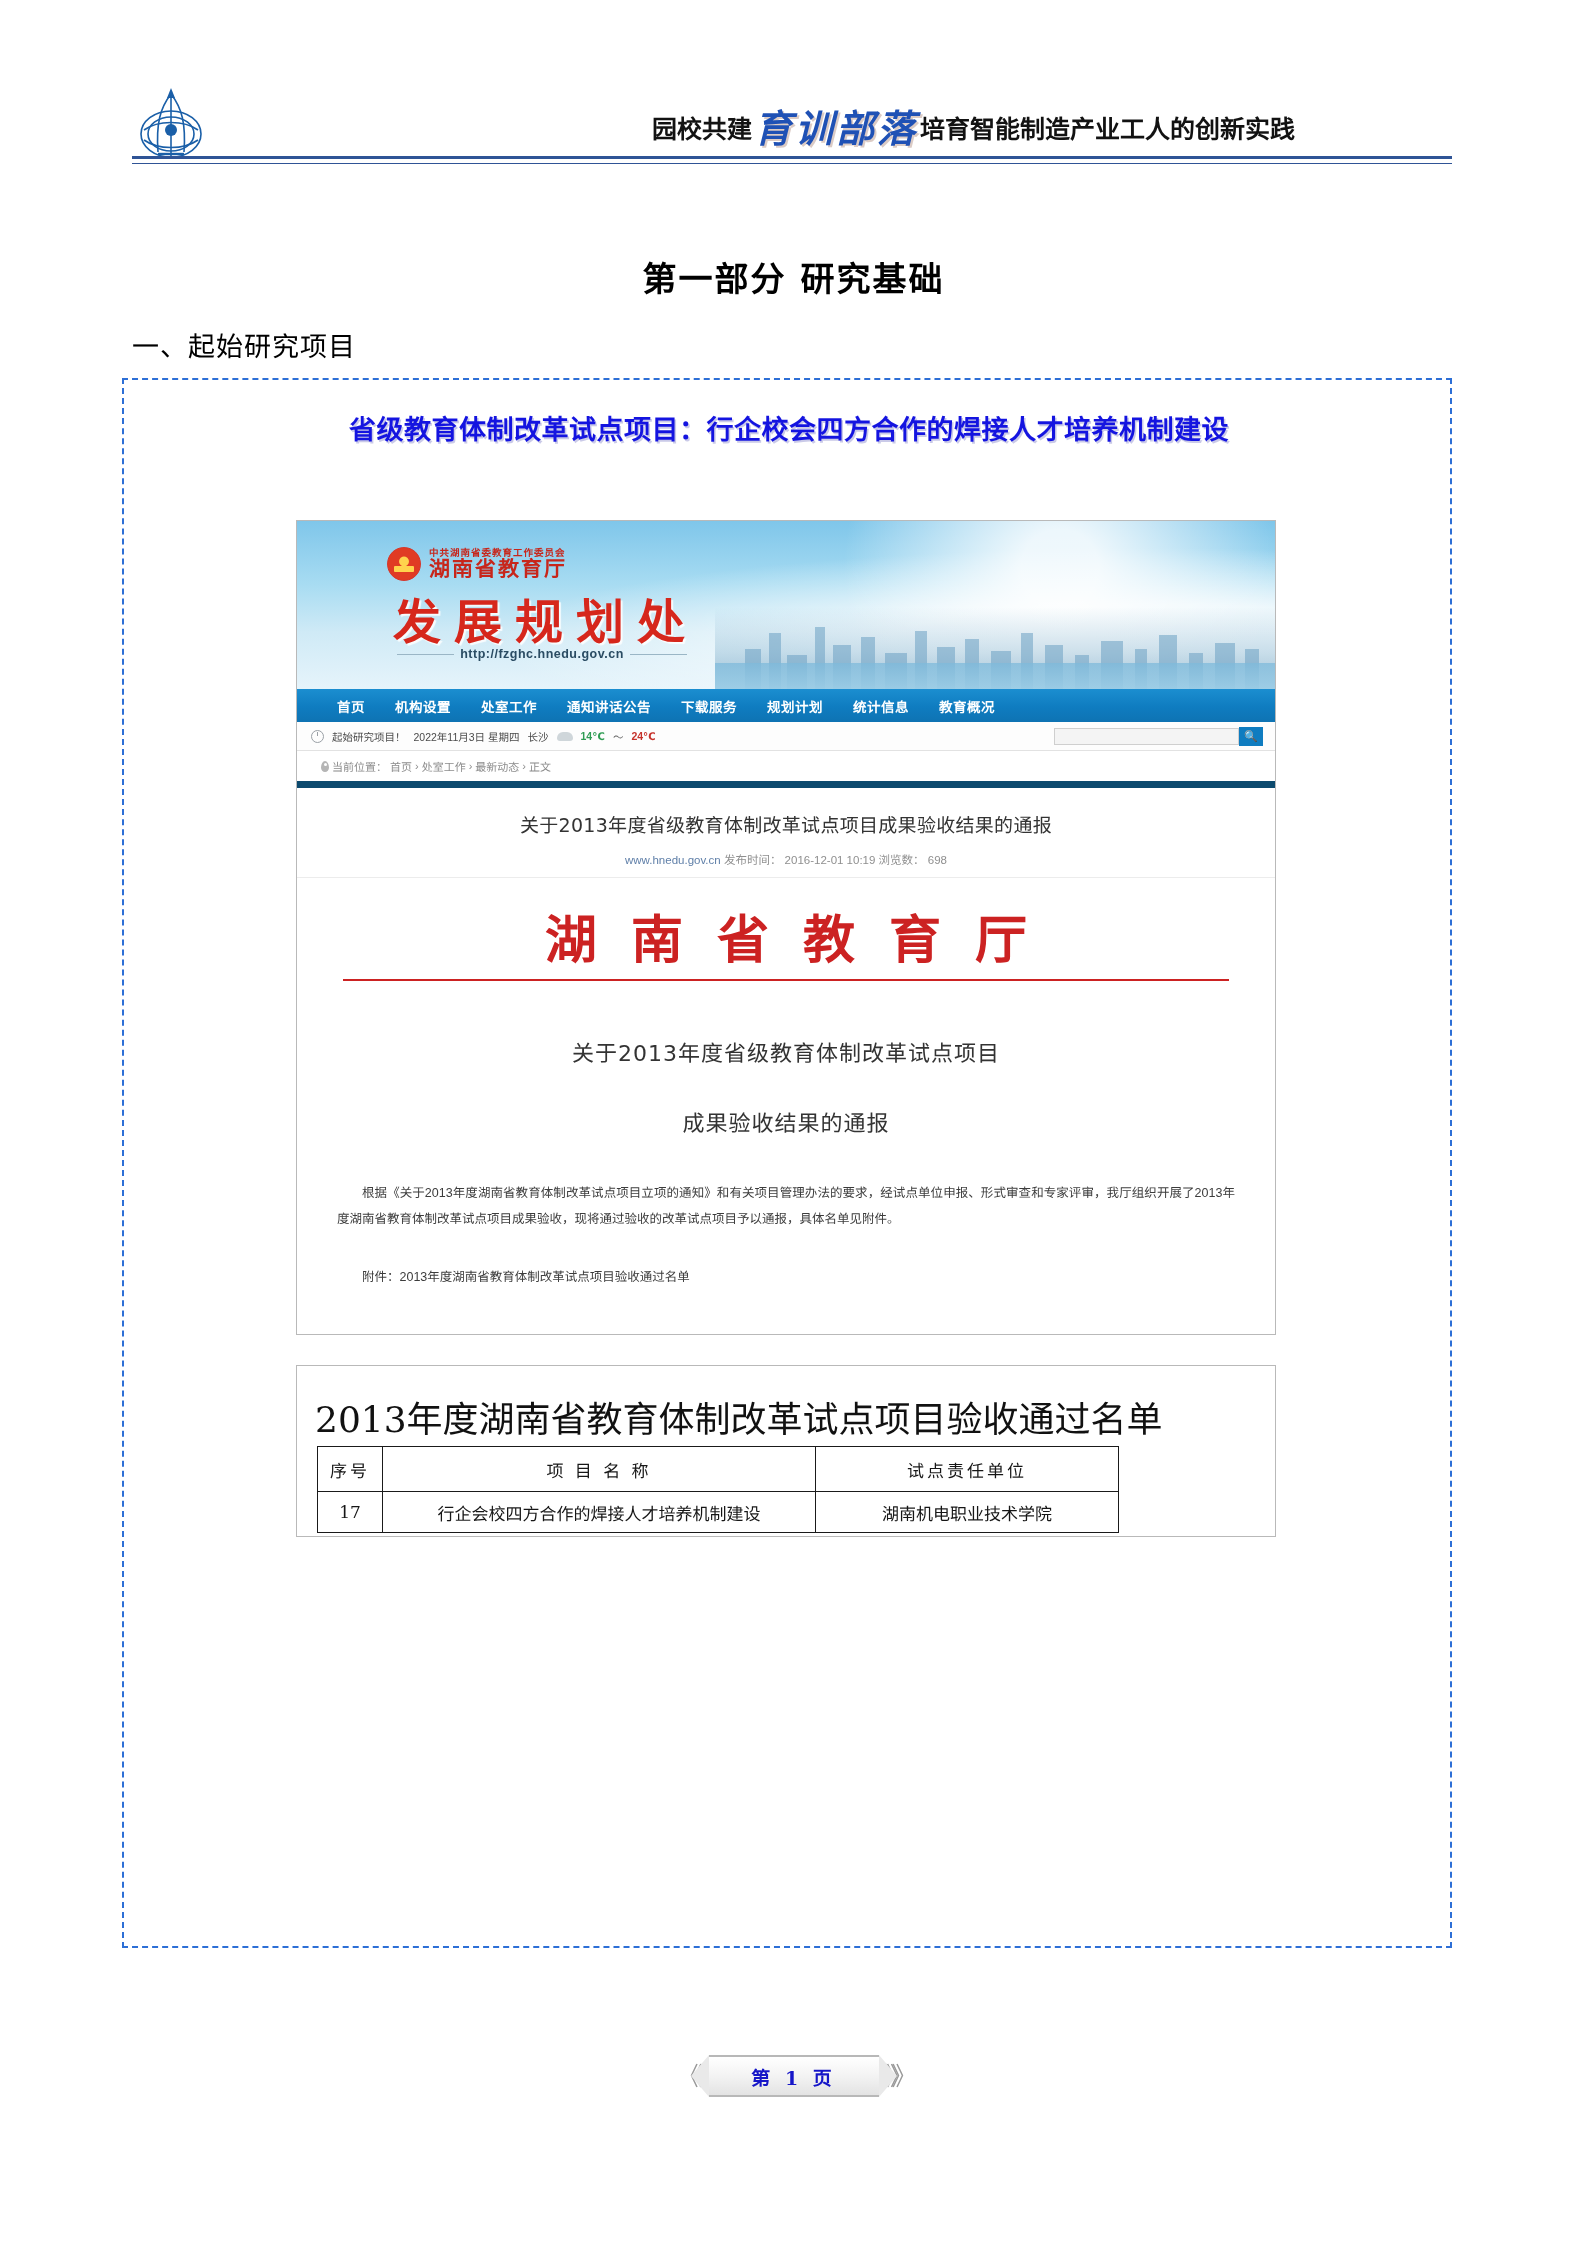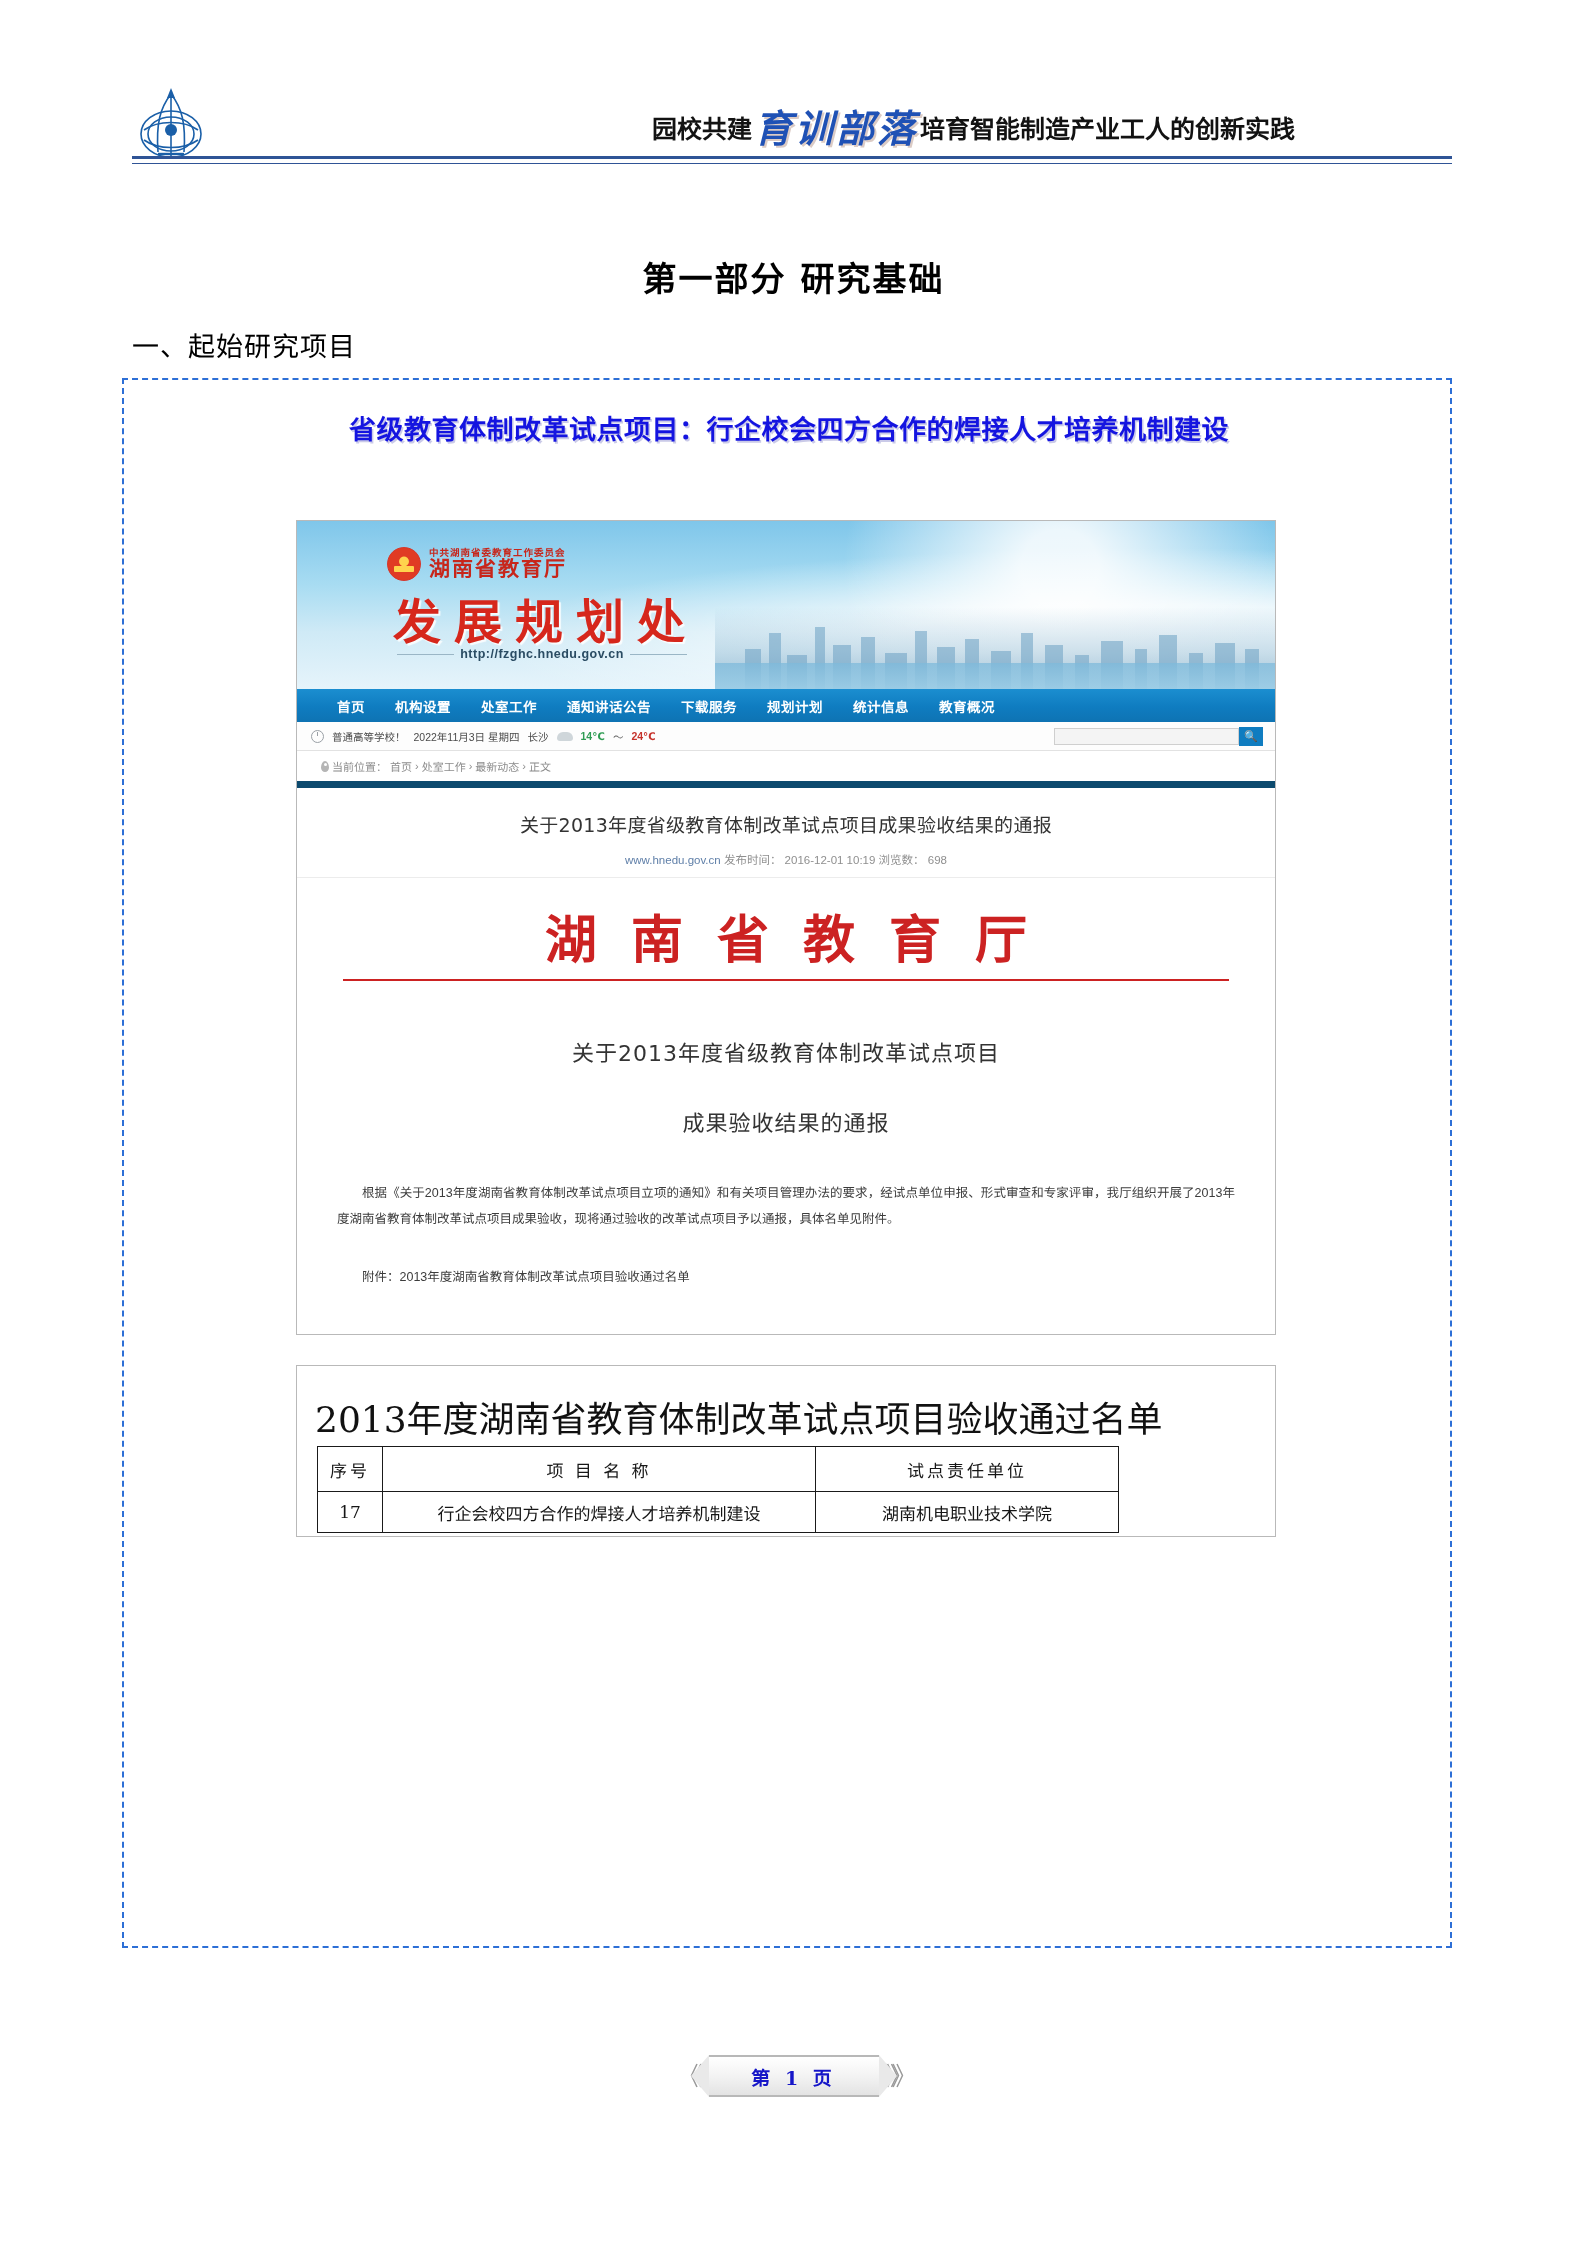--- a/index.html
+++ b/index.html
@@ -581,21 +581,21 @@
       <span class="nav-item">处室工作</span>
       <span class="nav-item">通知讲话公告</span>
       <span class="nav-item">下载服务</span>
       <span class="nav-item">规划计划</span>
       <span class="nav-item">统计信息</span>
       <span class="nav-item">教育概况</span>
     </div>
 
     <div id="site-infobar">
       <div id="clock-icon"></div>
-      <span class="info-txt">普通高等学校！</span>
+      <span class="info-txt">起始研究项目！</span>
       <span class="info-txt">2022年11月3日 星期四</span>
       <span class="info-txt">长沙</span>
       <div id="weather-cloud"></div>
       <span id="temp-low">14℃</span>
       <span id="temp-sep">～</span>
       <span id="temp-high">24℃</span>
       <div id="site-search">
         <input id="search-input" type="text" placeholder="" style="">
         <div id="search-button">🔍</div>
       </div>

